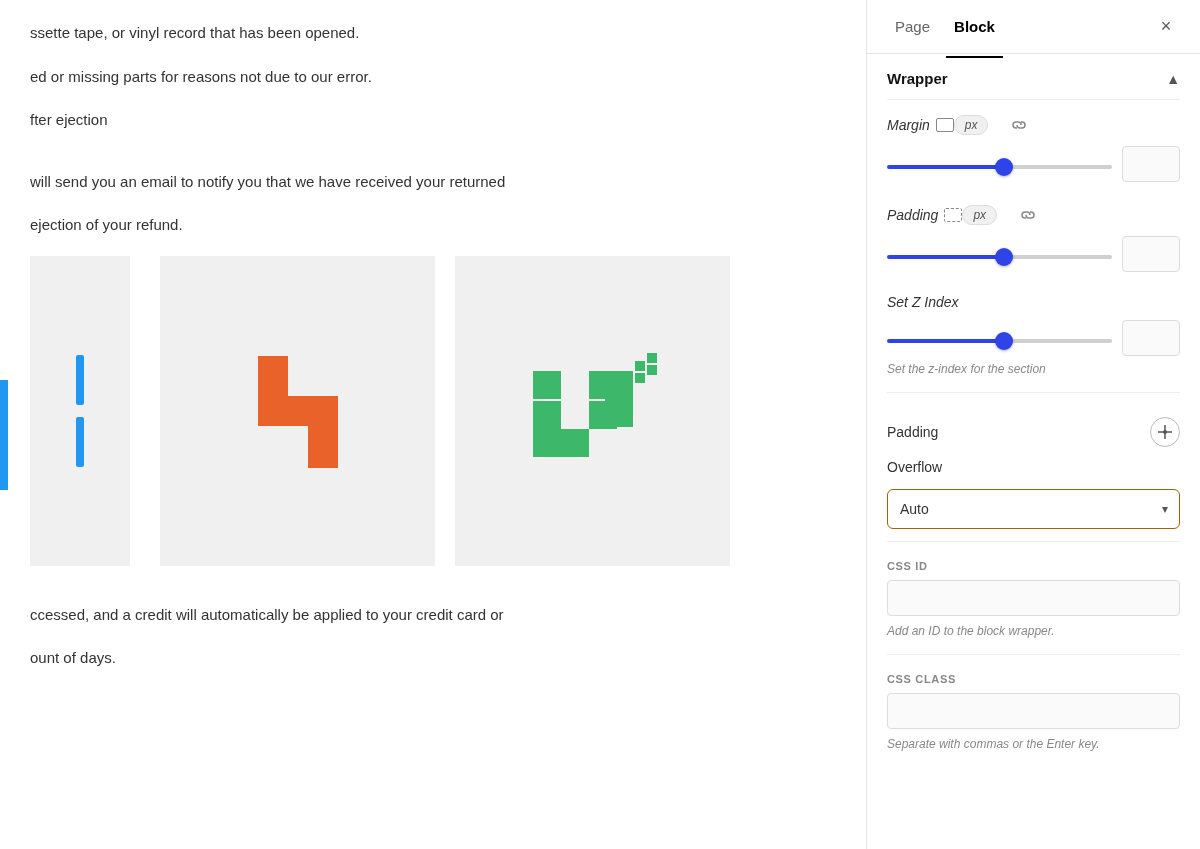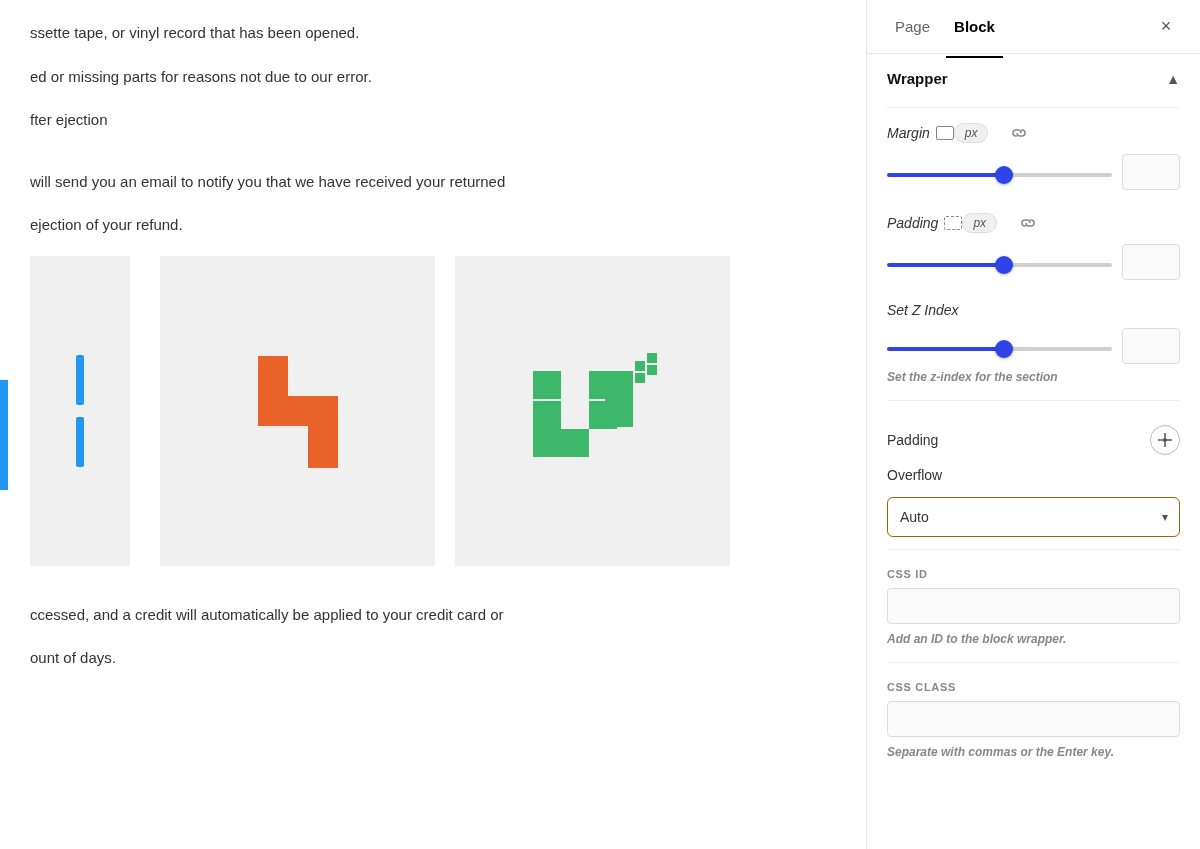--- a/index.html
+++ b/index.html
@@ -104,21 +104,21 @@
     .panel-content {
       padding: 0 20px;
       flex: 1;
     }
 
     
     .section-header {
       display: flex;
       align-items: center;
       justify-content: space-between;
-      padding: 16px 0 20px;
+      padding: 16px 0 12px;
       border-bottom: 1px solid #eee;
     }
     .section-title {
       font-size: 15px;
       font-weight: 700;
       color: #111;
     }
     .collapse-btn {
       cursor: pointer;
       font-size: 14px;
@@ -224,21 +224,20 @@
       flex-shrink: 0;
     }
 
     
     .helper-text {
       font-size: 12px;
       color: #888;
       font-style: italic;
       margin-top: 6px;
       margin-bottom: 4px;
-      font-weight: bold;
     }
 
     
     .divider {
       height: 1px;
       background: #eee;
       margin: 4px 0;
     }
 
     

